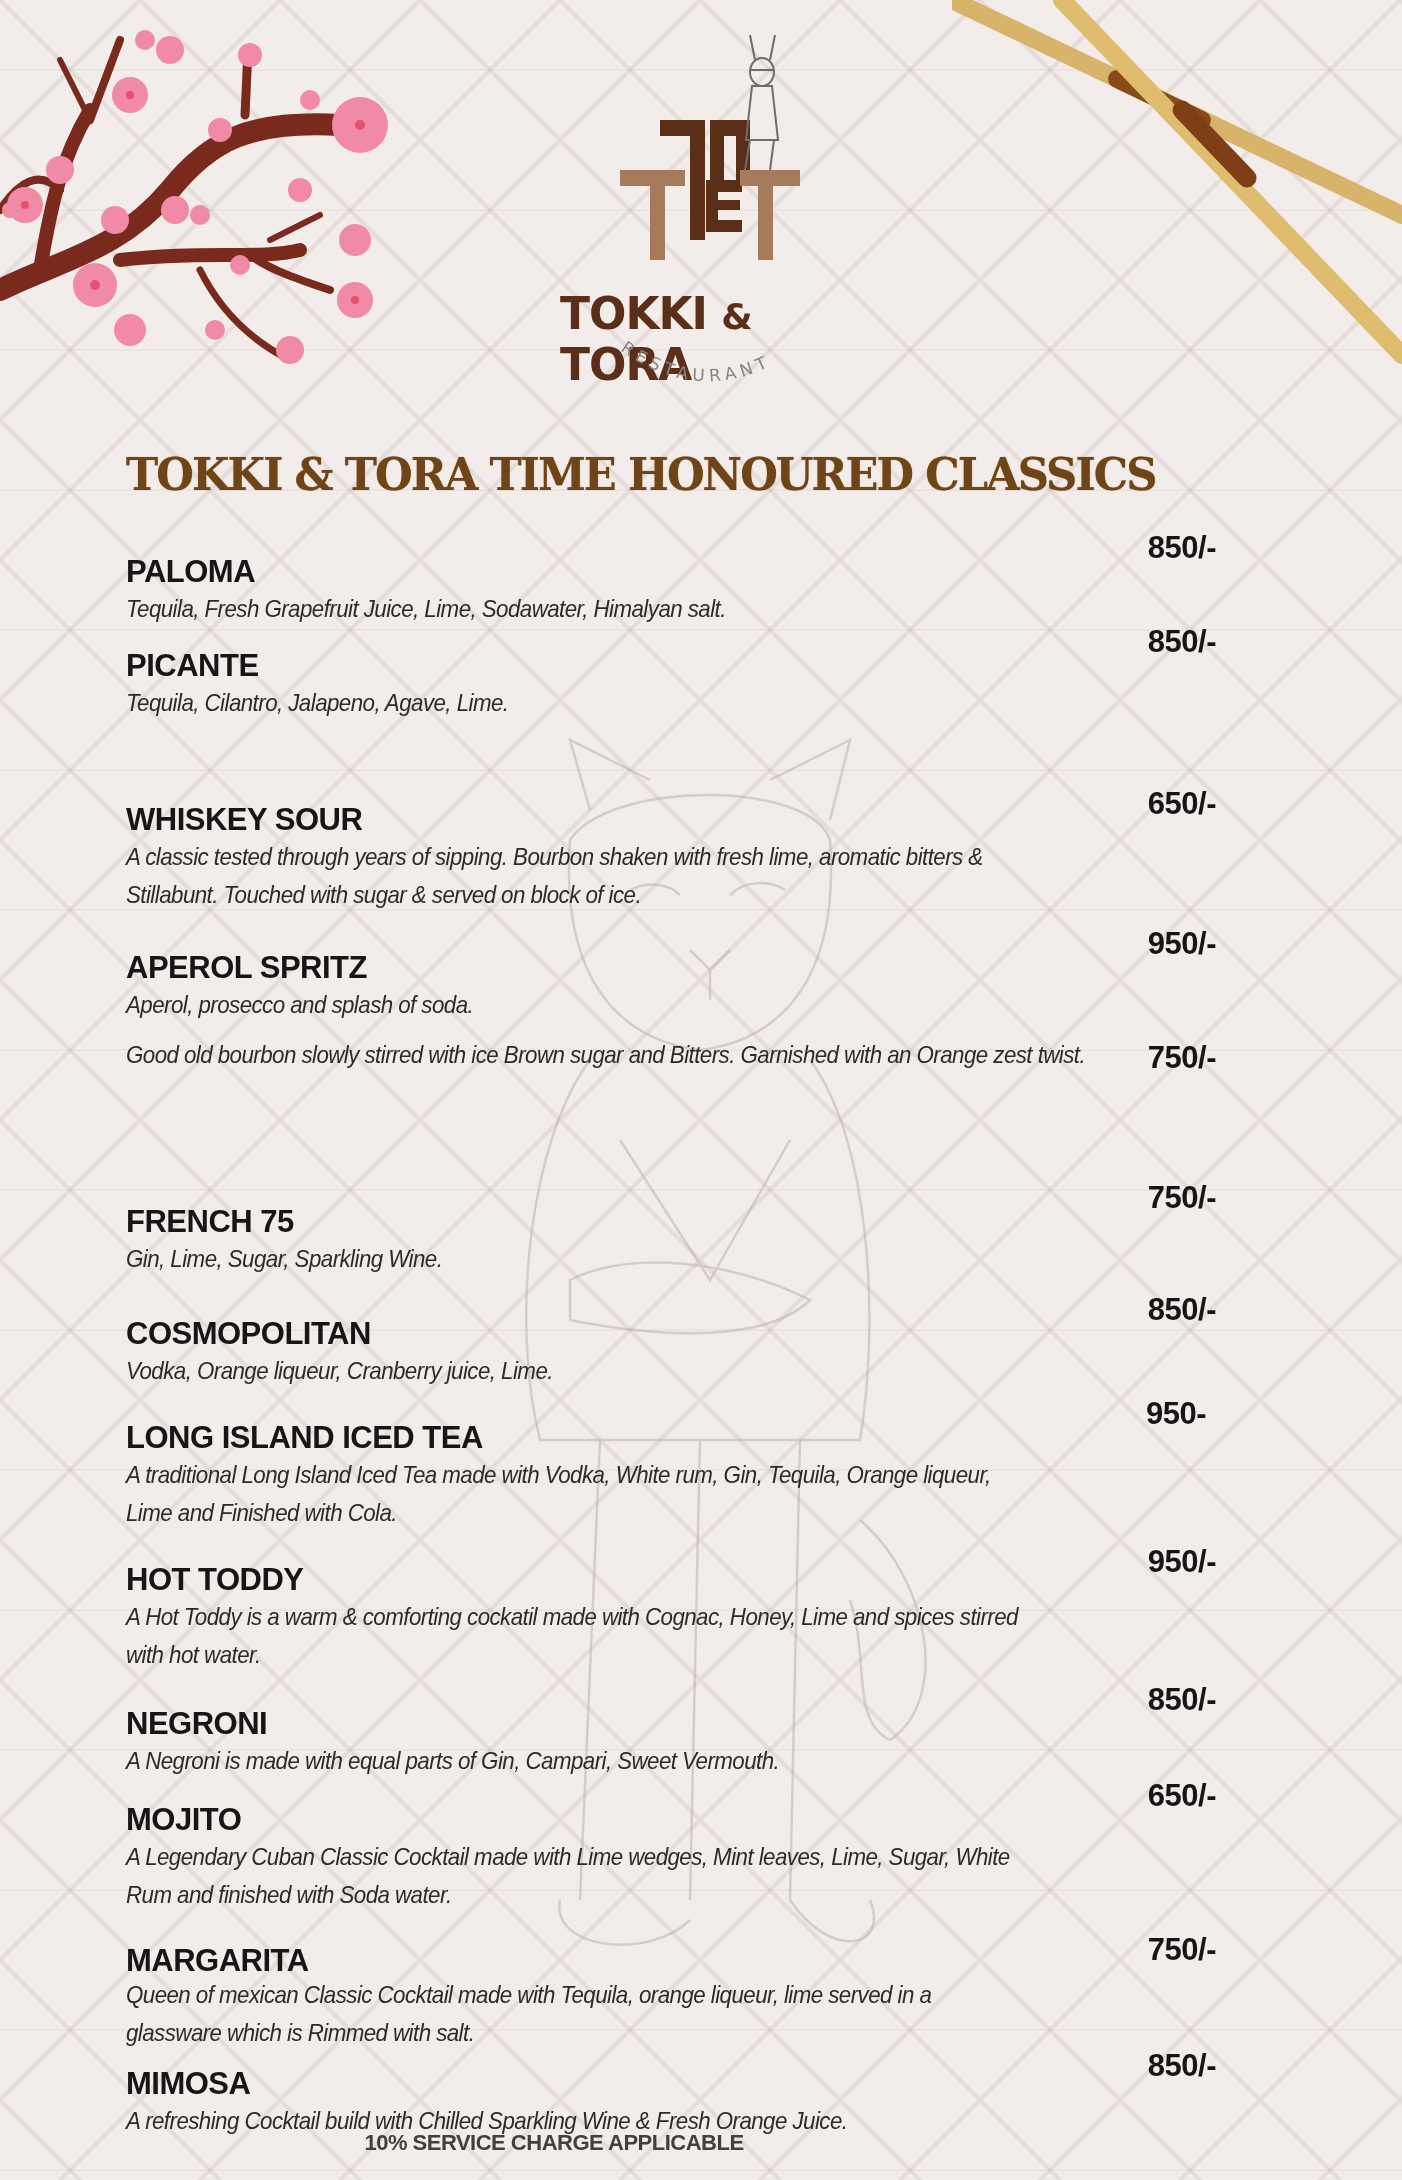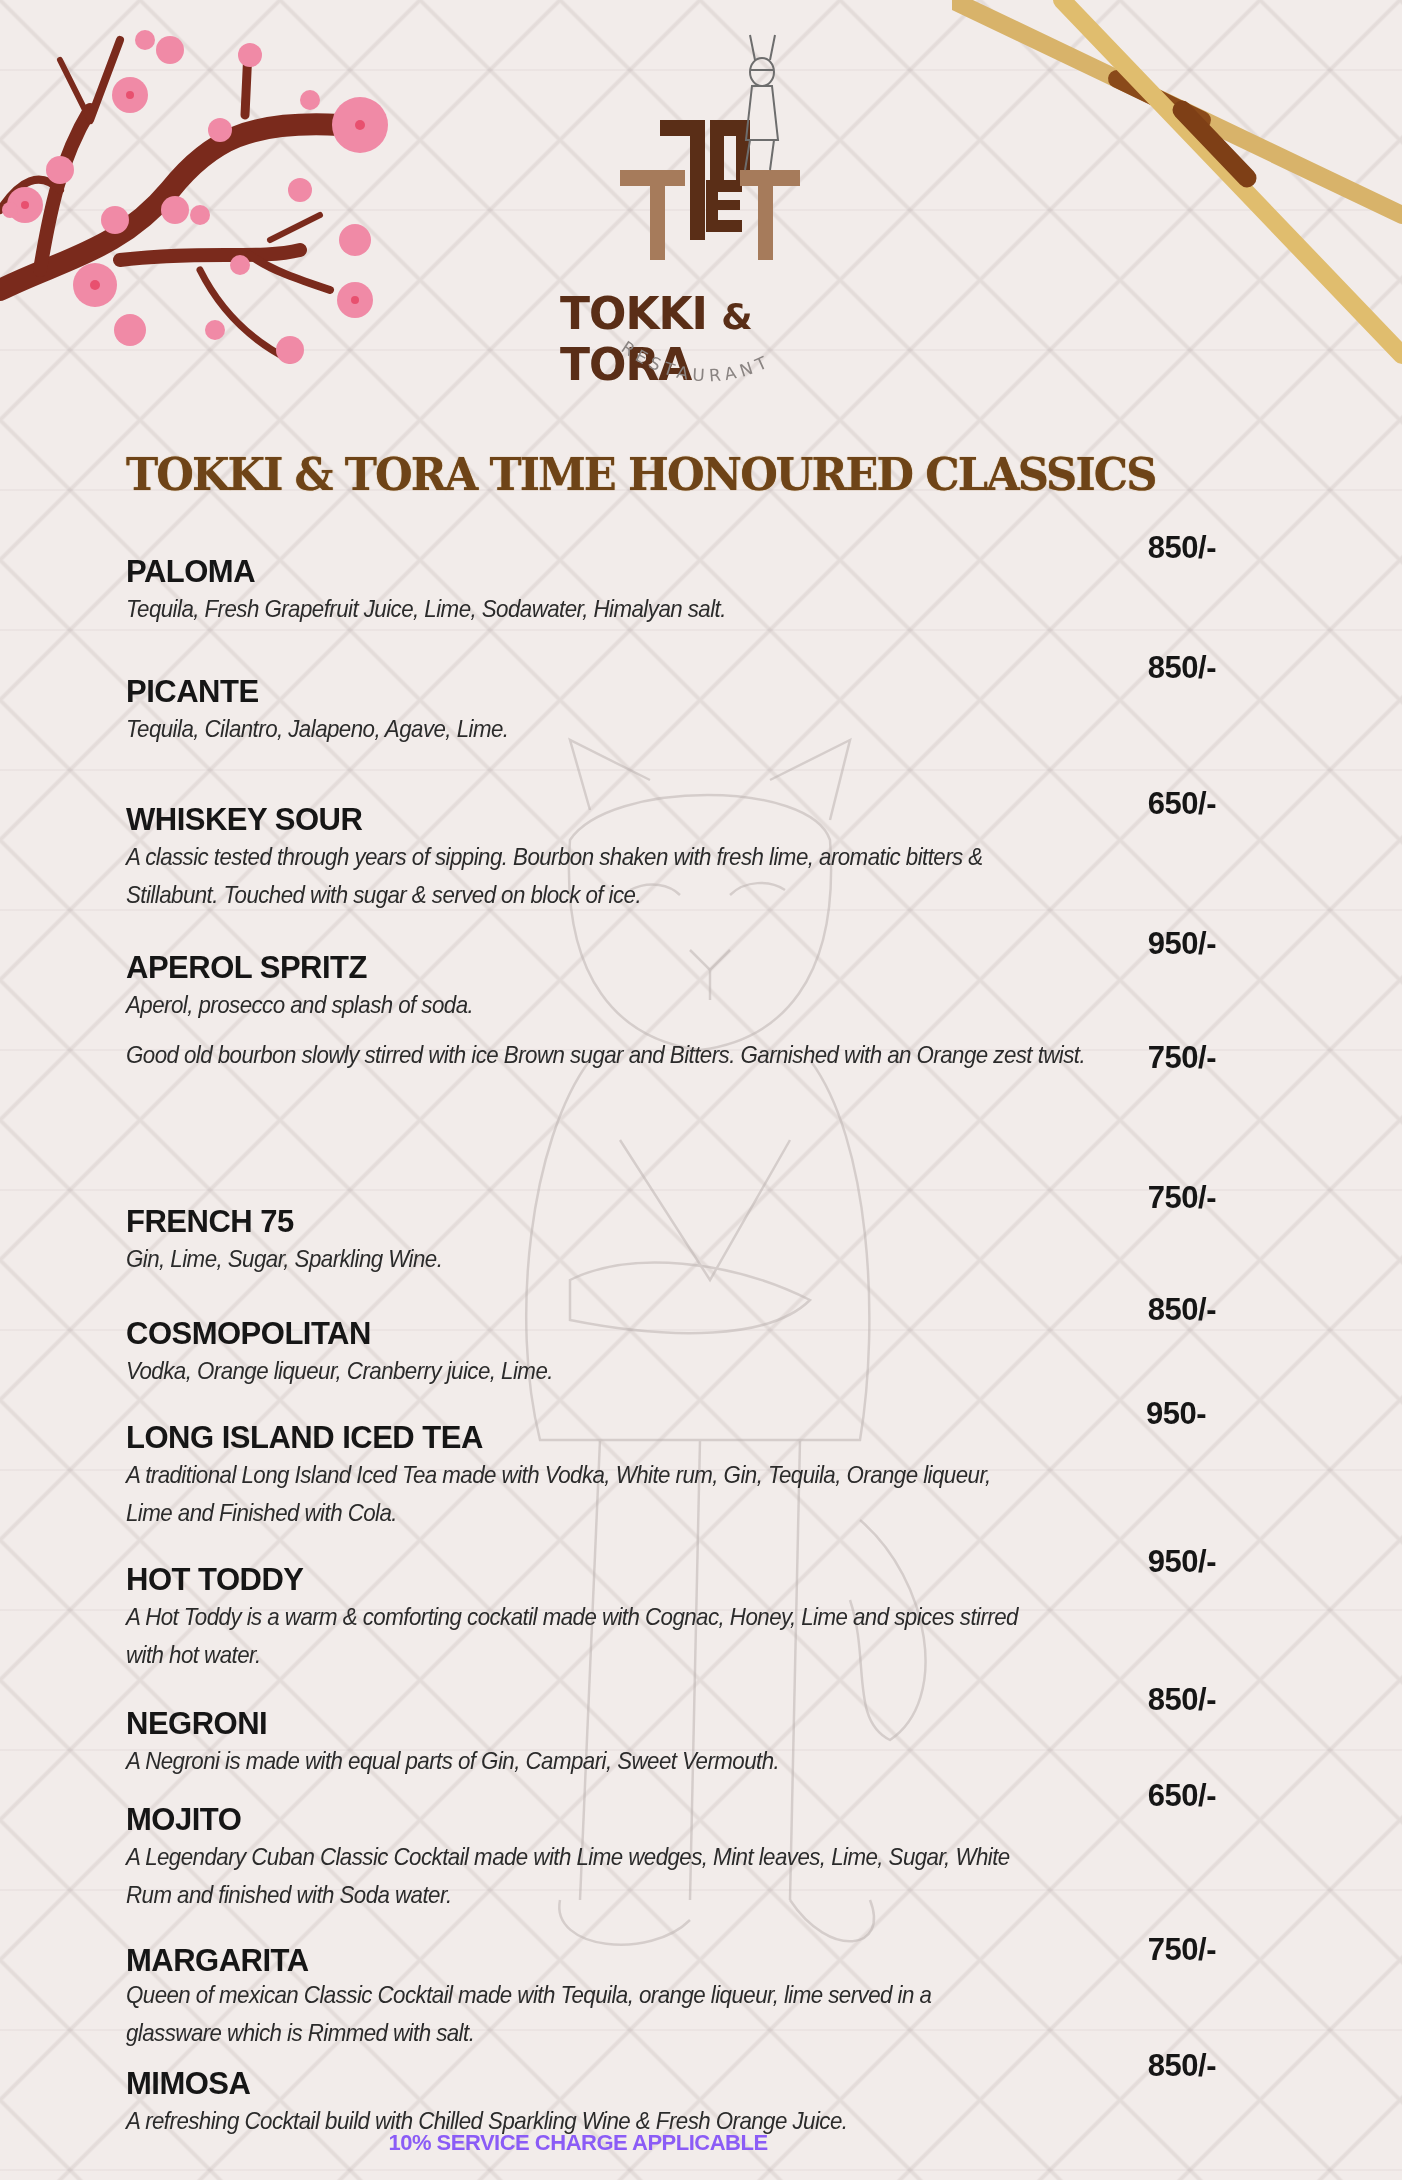--- a/index.html
+++ b/index.html
@@ -47,21 +47,21 @@
     position: absolute; right: 20px; top: 0;
     font-size: 31px; font-weight: 600; color: #161616; letter-spacing: -0.5px; line-height: 36px;
   }
   .item-desc {
     font-family: "Liberation Sans", sans-serif; font-style: italic; font-size: 24px;
     color: #2b2b2b; line-height: 38px; width: 960px; letter-spacing: -0.6px;
     transform: scaleX(0.93); transform-origin: left;
   }
   .footer {
     position: absolute; left: 0; width: 1108px; top: 2130px; text-align: center; z-index: 2;
-    font-size: 22px; font-weight: bold; color: #8b5cf6; letter-spacing: -0.5px; padding-left: 24px;
+    font-size: 22px; font-weight: bold; color: #404040; letter-spacing: -0.5px;
   }
 </style>
 </head>
 <body>
 
 <div class="pattern"></div>
 
 <svg class="blossom" width="400" height="380" viewBox="0 0 400 380">
   <g stroke="#7a2a1c" stroke-linecap="round" fill="none">
     <path d="M0 280 C60 250 120 240 170 180 C210 130 250 110 340 115" stroke-width="22"></path>
@@ -177,21 +177,21 @@
 </div>
 
 <div class="title">TOKKI &amp; TORA TIME HONOURED CLASSICS</div>
 
 <div class="item" style="top:530px">
   <div class="item-name">PALOMA</div>
   <div class="item-price">850/-</div>
   <div class="item-desc">Tequila, Fresh Grapefruit Juice, Lime, Sodawater, Himalyan salt.</div>
 </div>
 
-<div class="item" style="top:650px">
+<div class="item" style="top:624px">
   <div class="item-name">PICANTE</div>
   <div class="item-price">850/-</div>
   <div class="item-desc">Tequila, Cilantro, Jalapeno, Agave, Lime.</div>
 </div>
 
 <div class="item" style="top:778px">
   <div class="item-name">WHISKEY SOUR</div>
   <div class="item-price" style="top:8px">650/-</div>
   <div class="item-desc">A classic tested through years of sipping. Bourbon shaken with fresh lime, aromatic bitters &amp; Stillabunt. Touched with sugar &amp; served on block of ice.</div>
 </div>

